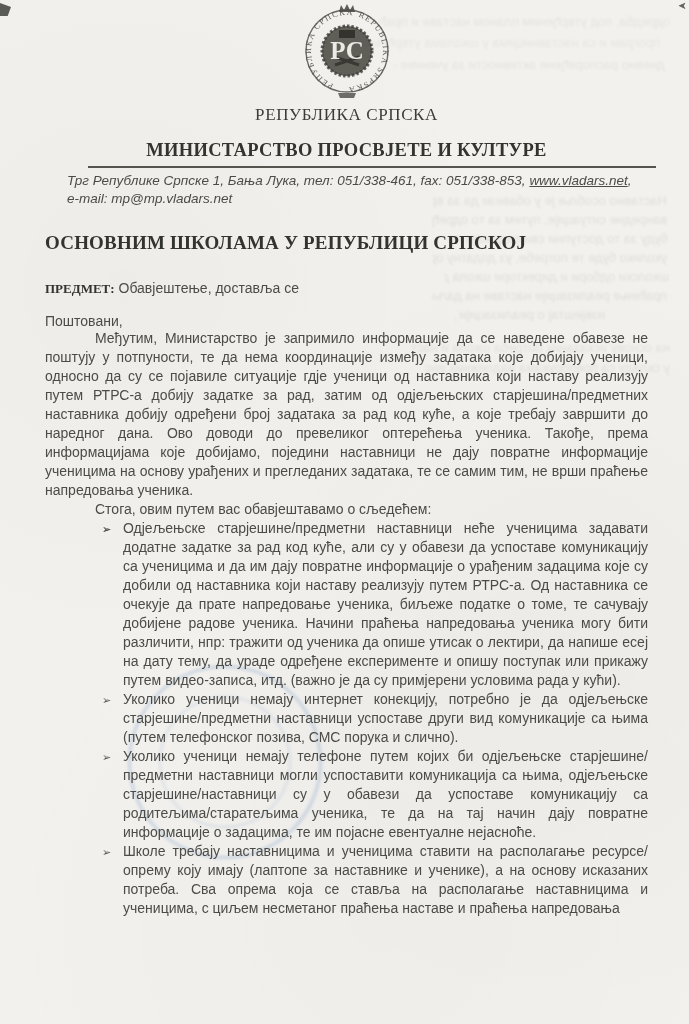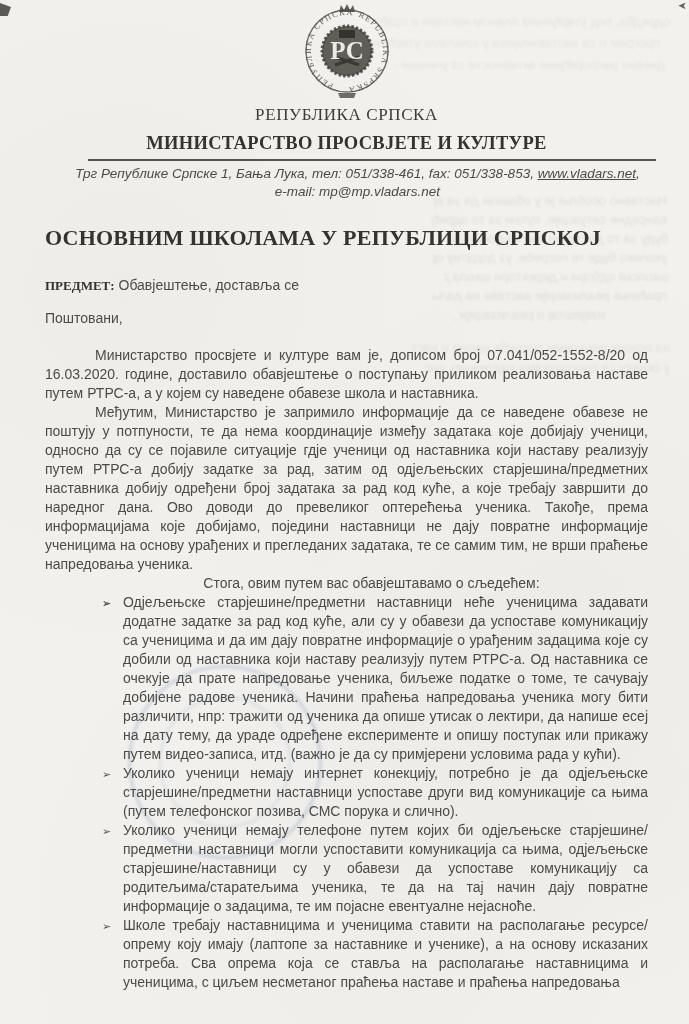--- a/index.html
+++ b/index.html
@@ -75,46 +75,46 @@
   .content{position:relative;z-index:1;padding:0 41px 0 45px;}
   .seal-wrap{text-align:center;padding-top:3px;height:95px;}
   .org-line1{
     font-family:"Liberation Serif",serif;
     font-size:17px;letter-spacing:.6px;color:#3c3c38;
     text-align:center;margin-top:7px;
   }
   .org-line2{
     font-family:"Liberation Serif",serif;font-weight:bold;
     font-size:18.5px;letter-spacing:.3px;color:#34342f;
-    text-align:center;margin-top:8px;
+    text-align:center;margin-top:15px;
   }
   .head-rule{border-top:2px solid #55544e;width:568px;margin:5px 0 4px 43px;}
   .contact{
     font-style:italic;font-size:13.5px;line-height:18px;
-    text-align:center;color:#4b4b47;margin-left:22px;
+    text-align:left;color:#4b4b47;margin-left:22px;
   }
   .contact .site{text-decoration:underline;}
   .ref{margin-top:16px;font-size:13.5px;line-height:18.5px;}
   .addressee{
     margin-top:24px;
     font-family:"Liberation Serif",serif;font-weight:bold;
-    font-size:22px;letter-spacing:.2px;color:#33332f;
+    font-size:19px;letter-spacing:.2px;color:#33332f;
   }
   .subject{margin-top:26px;font-size:14px;}
   .subject-label{
     font-family:"Liberation Serif",serif;font-weight:bold;
     font-size:13px;color:#33332f;
   }
   .salutation{margin-top:16px;font-size:14px;}
   .para{
     font-size:14px;line-height:19px;text-align:justify;
     text-indent:50px;margin:0;color:#4b4b47;
   }
   .para.first{margin-top:20px;}
-  .lead-in{font-size:14px;line-height:19px;text-indent:50px;text-align:center;}
+  .lead-in{font-size:14px;line-height:19px;text-indent:50px;}
   ul.points{list-style:none;margin:0;padding:0 0 0 57px;}
   ul.points li{
     position:relative;padding-left:21px;
     font-size:14px;line-height:19px;text-align:justify;color:#4b4b47;
   }
   .pt-marker{
     position:absolute;left:0;top:1px;
     font-size:11px;color:#54534d;
   }
 </style>
@@ -181,21 +181,20 @@
 
     <div class="addressee">ОСНОВНИМ ШКОЛАМА У РЕПУБЛИЦИ СРПСКОЈ</div>
 
     <div class="subject">
       <span class="subject-label">ПРЕДМЕТ:</span>
       <span>Обавјештење, доставља се</span>
     </div>
 
     <div class="salutation">Поштовани,</div>
 
-    <p class="para first">Министарство просвјете и културе вам је, дописом број 07.041/052-1552-8/20 од 16.03.2020. године, доставило обавјештење о поступању приликом реализовања наставе путем РТРС-а, а у којем су наведене обавезе школа и наставника.</p>
     <p class="para">Међутим, Министарство је запримило информације да се наведене обавезе не поштују у потпуности, те да нема координације између задатака које добијају ученици, односно да су се појавиле ситуације гдје ученици од наставника који наставу реализују путем РТРС-а добију задатке за рад, затим од одјељењских старјешина/предметних наставника добију одређени број задатака за рад код куће, а које требају завршити до наредног дана. Ово доводи до превеликог оптерећења ученика. Такође, према информацијама које добијамо, поједини наставници не дају повратне информације ученицима на основу урађених и прегледаних задатака, те се самим тим, не врши праћење напредовања ученика.</p>
     <div class="lead-in">Стога, овим путем вас обавјештавамо о сљедећем:</div>
 
     <ul class="points">
       <li>
         <span class="pt-marker">➢</span>
       </li>
       <li>
         <span class="pt-marker">➢</span>
         <span>Одјељењске старјешине/предметни наставници неће ученицима задавати додатне задатке за рад код куће, али су у обавези да успоставе комуникацију са ученицима и да им дају повратне информације о урађеним задацима које су добили од наставника који наставу реализују путем РТРС-а. Од наставника се очекује да прате напредовање ученика, биљеже податке о томе, те сачувају добијене радове ученика. Начини праћења напредовања ученика могу бити различити, нпр: тражити од ученика да опише утисак о лектири, да напише есеј на дату тему, да ураде одређене експерименте и опишу поступак или прикажу путем видео-записа, итд.  (важно је да су примјерени условима рада у кући).</span>

